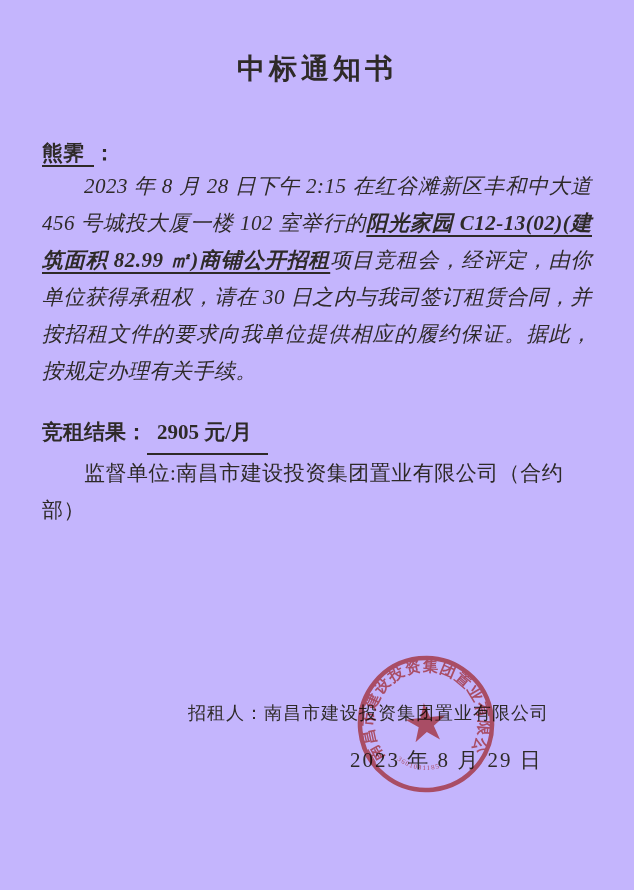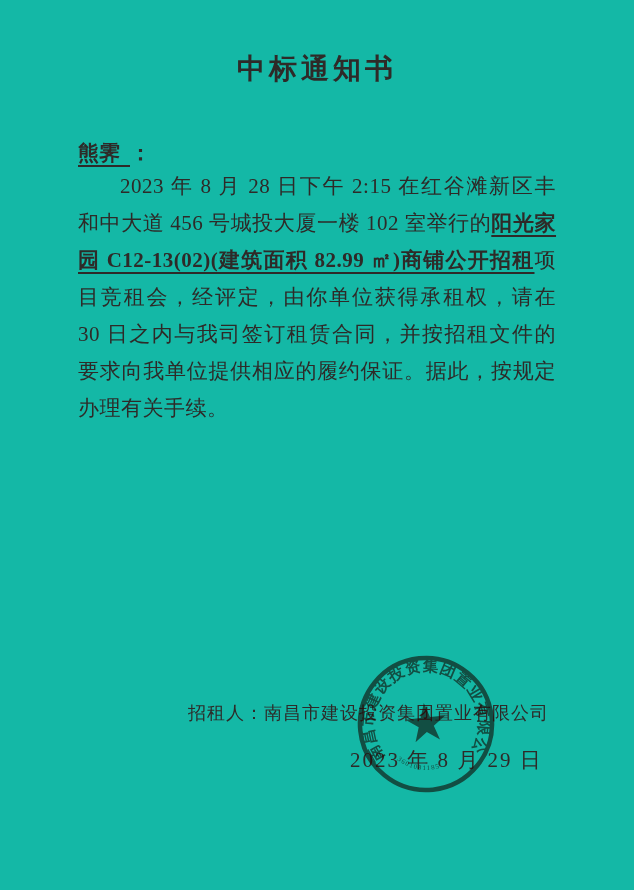--- a/index.html
+++ b/index.html
@@ -1,53 +1,53 @@
 <!DOCTYPE html>
 <html><head>
 <meta charset="utf-8">
 <style>
   html,body{margin:0;padding:0;background:#e8e8e8;}
   .page{
     position:relative;
     width:634px;height:890px;
     margin:0 auto;
-    background:#14b8a6;
+    background:#c4b5fd;
     font-family:"Liberation Serif","DejaVu Serif",serif;
     color:#2e2a28;
     overflow:hidden;
     box-sizing:border-box;
   }
   .title{
     margin:0;
     padding-top:50px;
     text-align:center;
     font-size:28px;
     font-weight:bold;
     letter-spacing:4px;
   }
-  .content{padding:0 78px;}
+  .content{padding:0 42px;}
   .salutation{
     margin-top:50px;
     font-size:21px;
     font-weight:bold;
     line-height:30px;
   }
   .salutation .name{
     border-bottom:2px solid #2e2a28;
     padding-right:10px;
   }
   p.body{
     margin:0;
     font-size:21px;
     line-height:37px;
     text-align:justify;
     text-indent:2em;
     letter-spacing:0.5px;
   }
-  .para1{margin-top:8px;}
+  .para1{margin-top:8px;font-style:italic;}
   .seg-em{
     font-weight:bold;
     text-decoration:underline;
     text-decoration-thickness:2px;
     text-underline-offset:5px;
   }
   .result-line{
     margin:0;
     margin-top:24px;
     font-size:21px;
@@ -100,22 +100,24 @@
 <div class="page">
 
   <h1 class="title">中标通知书</h1>
 
   <div class="content">
 
     <div class="salutation"><span class="name">熊霁</span><span>：</span></div>
 
     <p class="body para1"><span>2023 年 8 月 28 日下午 2:15 在红谷滩新区丰和中大道 456 号城投大厦一楼 102 室举行的</span><span class="seg-em">阳光家园 C12-13(02)(建筑面积 82.99 ㎡)商铺公开招租</span><span>项目竞租会，经评定，由你单位获得承租权，请在 30 日之内与我司签订租赁合同，并按招租文件的要求向我单位提供相应的履约保证。据此，按规定办理有关手续。</span></p>
 
+    <p class="result-line"><span>竞租结果：</span><span class="result-value">2905 元/月</span></p>
 
 
+    <p class="contact">监督单位:南昌市建设投资集团置业有限公司（合约部）</p>
 
 
   </div>
 
   <div class="lessor-line"><span>招租人：</span><span>南昌市建设投资集团置业有限公司</span></div>
 
   <div class="sign-date">2023 年 8 月 29 日</div>
 
   <svg class="seal" viewBox="-75 -75 150 150" xmlns="http://www.w3.org/2000/svg">
     <g transform="rotate(-6)">

